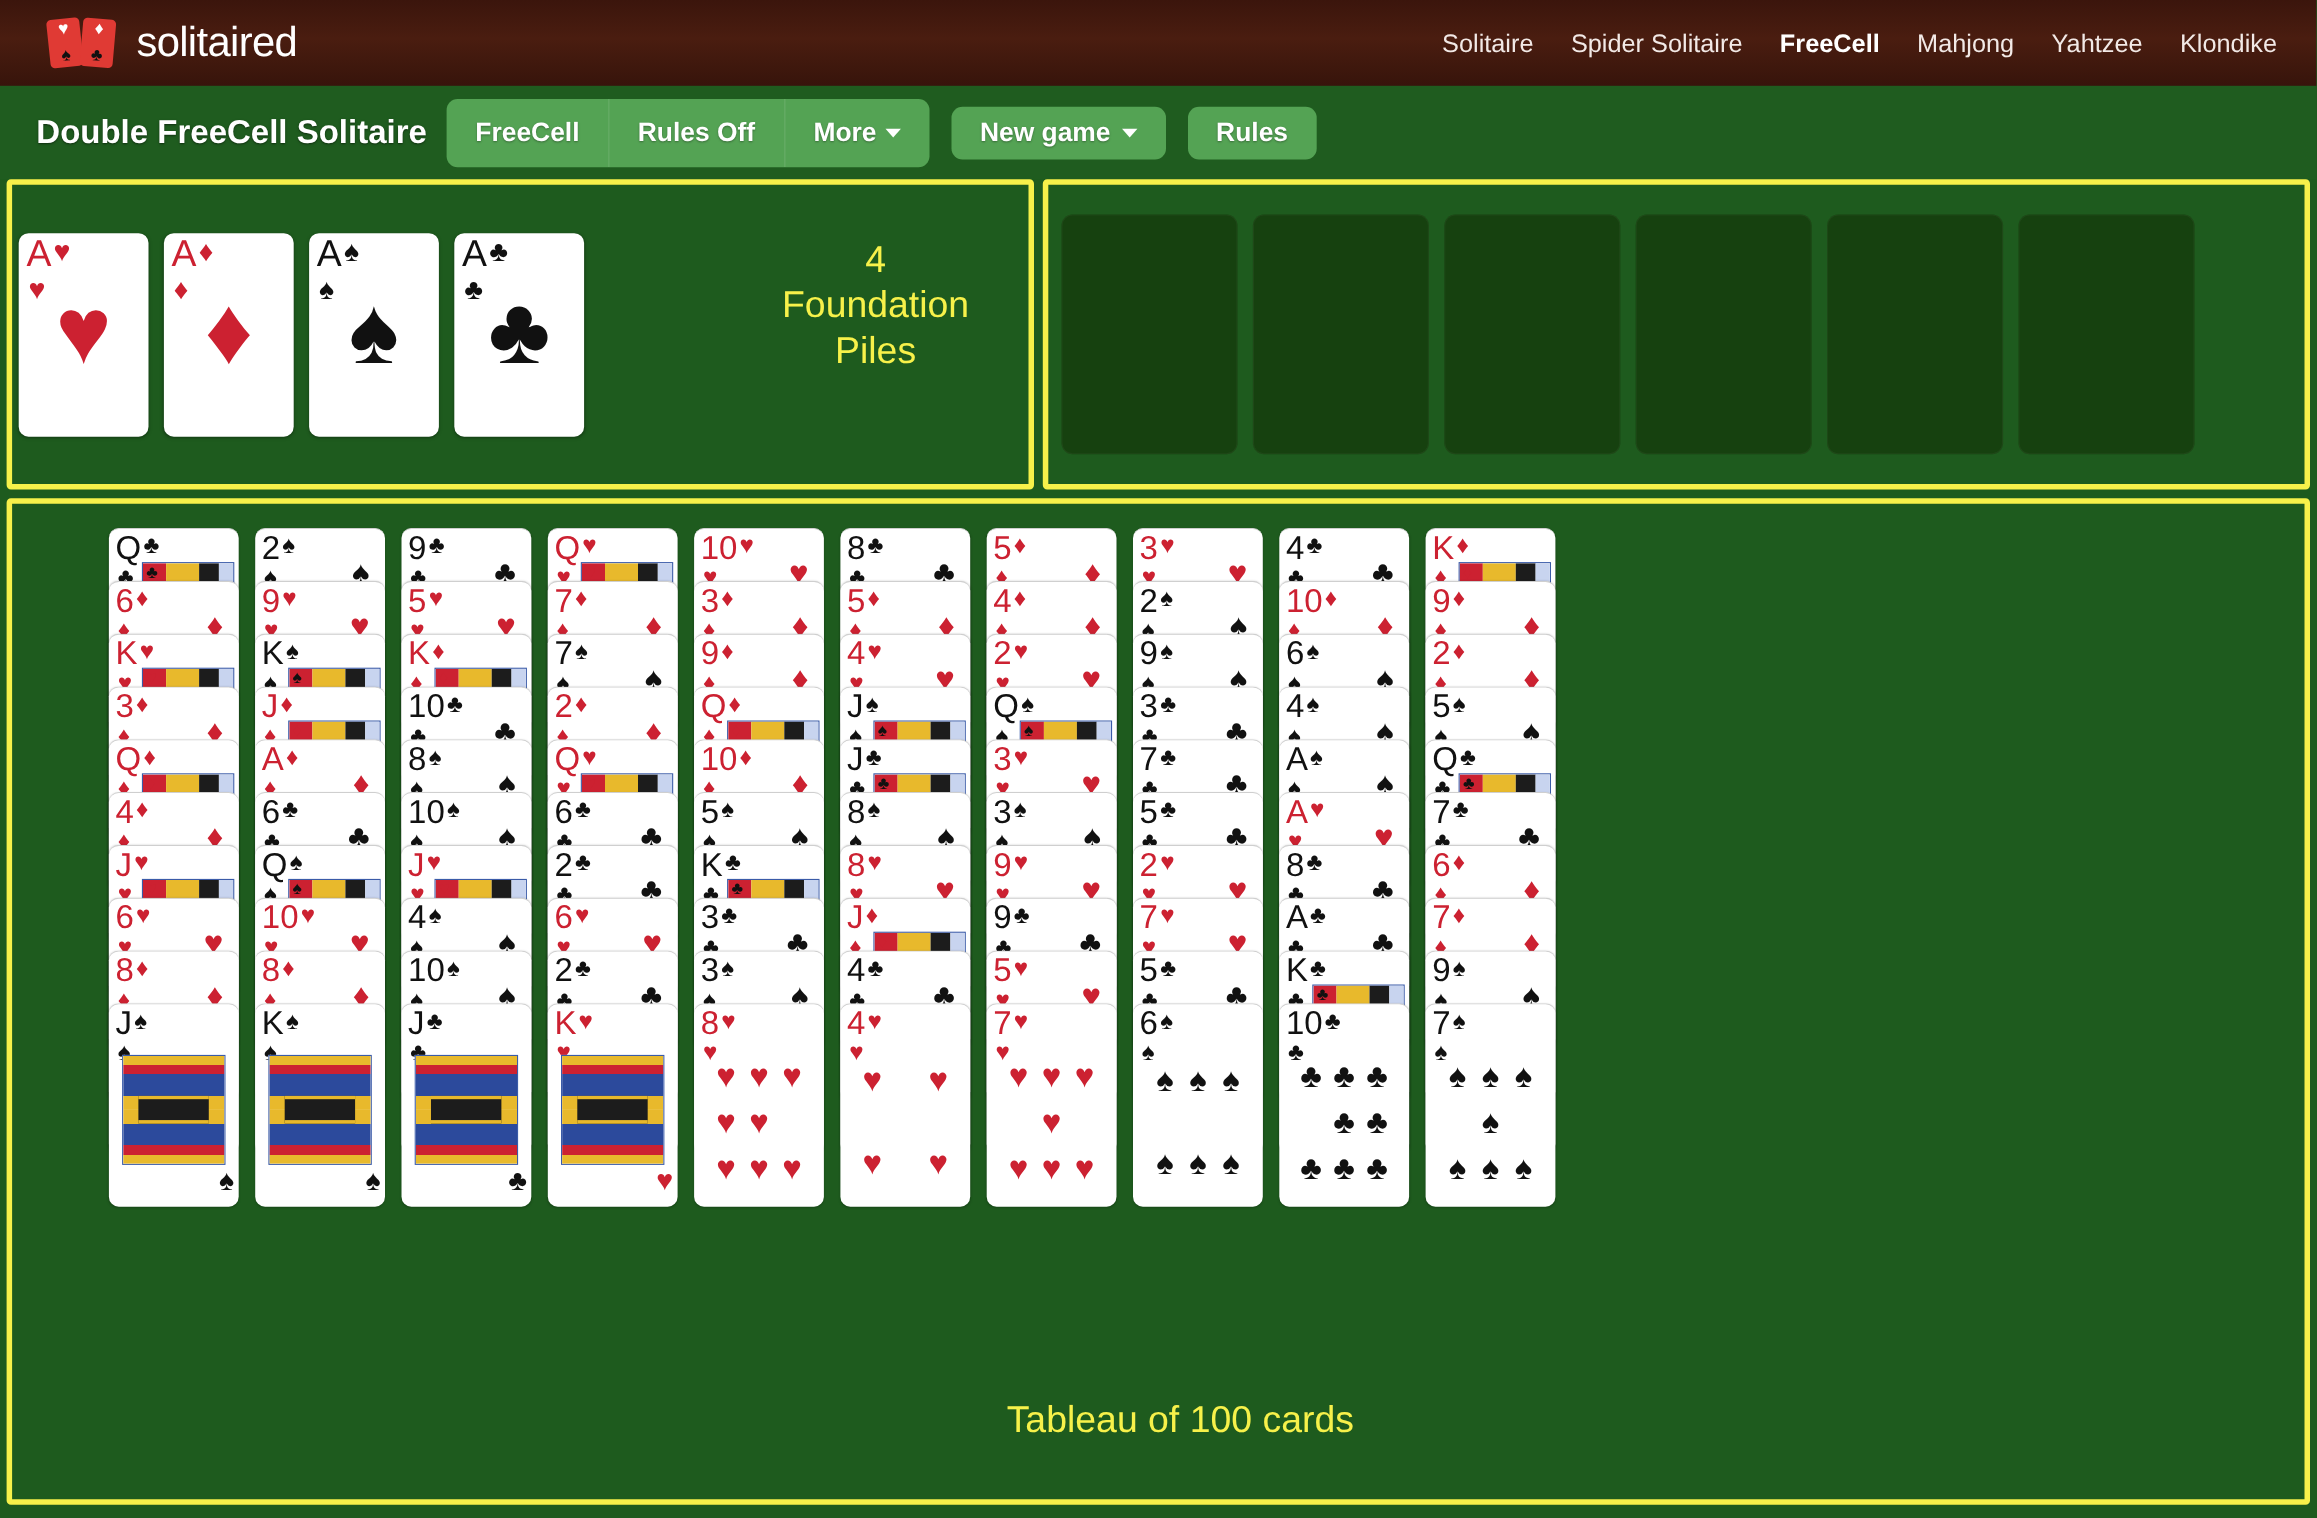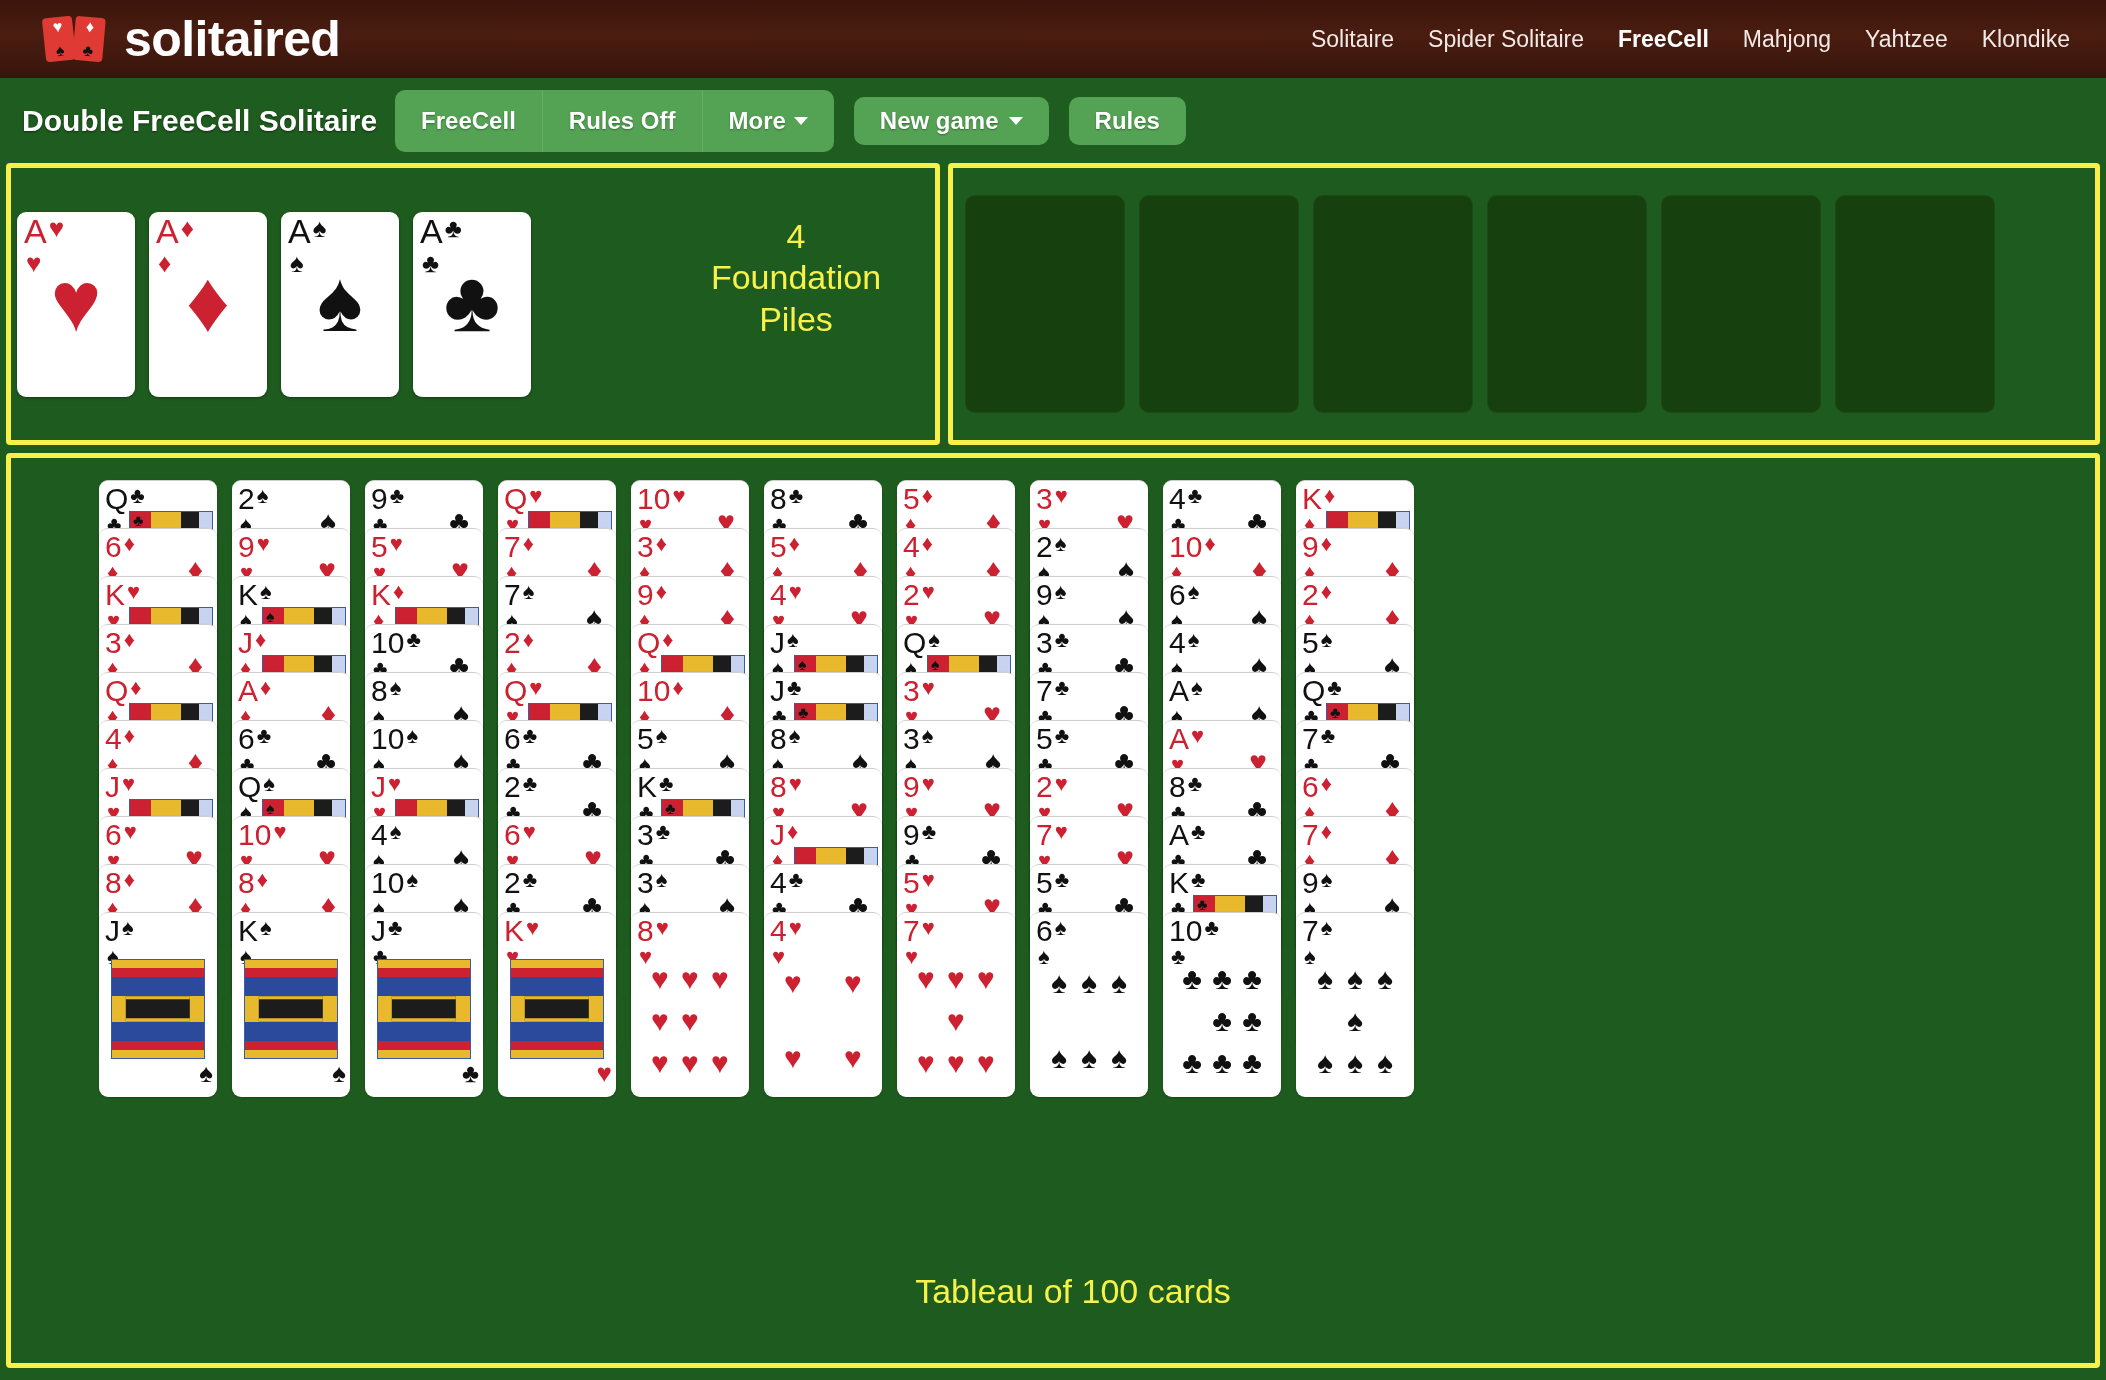--- a/index.html
+++ b/index.html
@@ -25,39 +25,40 @@
     background: #e03a34; border-radius: 4px;
     display: flex; flex-direction: column; justify-content: space-between;
     align-items: center; padding: 2px 0;
   }
   .brand-card.c1 { left: 0; top: 1px; transform: rotate(-6deg); }
   .brand-card.c2 { left: 30px; top: 1px; transform: rotate(5deg); }
   .brand-card span { font-size: 16px; line-height: 1; }
   .bc-white { color: #fff; }
   .bc-black { color: #111; }
   .brand-name {
-    color: #fff; font-size: 50px; font-weight: 700; letter-spacing: -0.6px;
+    color: #fff; font-size: 38px; font-weight: 400; letter-spacing: -0.6px;
   }
   .topnav { margin-left: auto; display: flex; align-items: center; gap: 34px; }
   .topnav a {
     color: #f2e9e6; font-size: 23px; text-decoration: none; white-space: nowrap;
   }
   .topnav a.active { color: #ffffff; font-weight: 700; }
 
   
   .toolbar {
     height: 85px;
     display: flex; align-items: center; gap: 0;
     padding: 0 0 0 22px;
     background: #1f5c1f;
   }
   .game-title {
     color: #fff; font-size: 30px; font-weight: 700; white-space: nowrap;
     margin-right: 18px;
     text-shadow: 0 1px 2px rgba(0,0,0,.5);
+    margin-left: 11px;
   }
   .btn-group {
     display: flex; align-items: stretch;
     background: #54a354; border-radius: 10px; overflow: hidden;
     height: 62px;
   }
   .btn-group .tbtn {
     background: transparent; border: none;
     color: #fff; font-size: 24px; font-weight: 700;
     padding: 0 26px; cursor: pointer;

